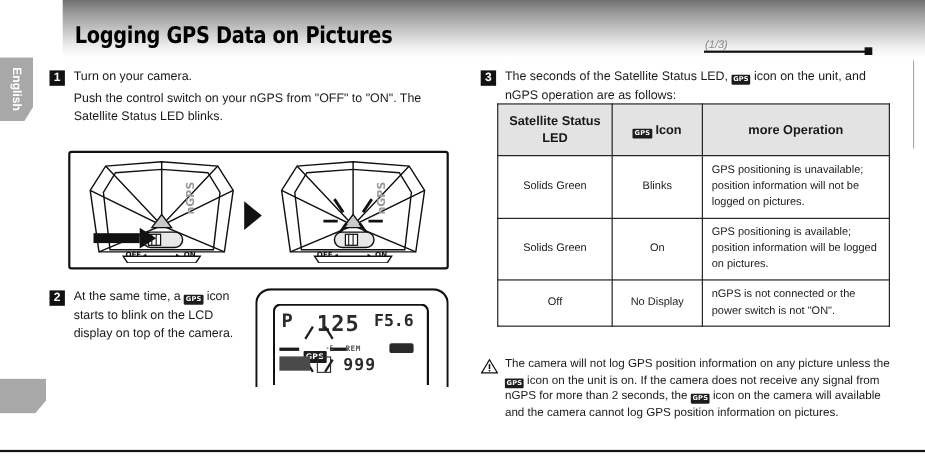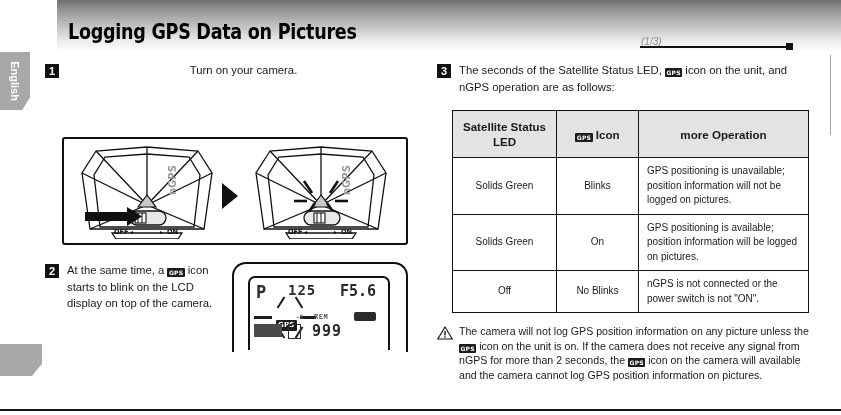--- a/index.html
+++ b/index.html
@@ -119,21 +119,21 @@
     font-size: 11px;
     font-weight: bold;
     line-height: 14px;
     text-align: center;
   }
   .step-body {
     margin-left: 22px;
     font-size: 11.3px;
     line-height: 16.5px;
   }
-  .step-body p { margin: 0 0 3px 0; text-align: center; }
+  .step-body p { margin: 0 0 3px 0; }
   .step-sub { margin-top: 3px; }
 
   
   .gps-badge {
     display: inline-block;
     vertical-align: -1px;
     background: #1c1c1c;
     color: #fff;
     font-family: "DejaVu Sans", sans-serif;
     font-size: 6px;
@@ -190,21 +190,21 @@
     border-radius: 7px 7px 0 0;
     border-bottom: none;
   }
   .lcd-seg {
     position: absolute;
     font-family: "DejaVu Sans Mono", monospace;
     color: #2a2a2a;
     font-weight: bold;
   }
   .lcd-P   { left: 24px; top: 20px; font-size: 17px; }
-  .lcd-125 { left: 56px; top: 20px; font-size: 14px; letter-spacing: 1px; }
+  .lcd-125 { left: 56px; top: 20px; font-size: 20px; letter-spacing: 1px; }
   .lcd-f56 { left: 108px; top: 20px; font-size: 15px; }
   .lcd-rem { left: 82px; top: 51px; font-size: 7px; letter-spacing: 0.5px; color: #555; }
   .lcd-999 { left: 80px; top: 60px; font-size: 15px; letter-spacing: 1px; }
   .lcd-gps {
     position: absolute;
     left: 44px; top: 50px;
   }
   .lcd-bar {
     position: absolute;
     height: 3px; background: #1c1c1c; top: 54px;
@@ -233,21 +233,21 @@
     position: absolute;
     left: 22px; top: 62px;
     width: 28px; height: 13px;
     background: #4a4a4a;
   }
 
   
   .tbl-intro { font-size: 11.3px; line-height: 16.5px; }
   .status-table {
     position: absolute;
-    left: 15px; top: 48px;
+    left: 15px; top: 32px;
     width: 356px;
     border-collapse: collapse;
     table-layout: fixed;
     border-radius: 15px;
   }
   .status-table th, .status-table td {
     border: 1.6px solid #111;
     padding: 6px 8px;
     font-size: 10px;
     line-height: 14.5px;
@@ -305,20 +305,21 @@
 
 <div class="right-rule"></div>
 <div class="bottom-rule"></div>
 
 <div class="col-left">
 
   <div class="step">
     <div class="step-badge">1</div>
     <div class="step-body">
       <p>Turn on your camera.</p>
+      <p class="step-sub">Push the control switch on your nGPS from "OFF" to "ON". The Satellite Status LED blinks.</p>
     </div>
   </div>
 
 </div>
 
 <div class="illus-switch">
 
   <div class="dev a">
     <svg width="150" height="96" viewBox="0 0 150 96">
       <g fill="none" stroke="#111" stroke-width="1.3">
@@ -444,21 +445,21 @@
         <td class="c2">Blinks</td>
         <td class="c3">GPS positioning is unavailable; position information will not be logged on pictures.</td>
       </tr>
       <tr>
         <td class="c1">Solids Green</td>
         <td class="c2">On</td>
         <td class="c3">GPS positioning is available; position information will be logged on pictures.</td>
       </tr>
       <tr>
         <td class="c1">Off</td>
-        <td class="c2">No Blinks</td>
+        <td class="c2">No Display</td>
         <td class="c3">nGPS is not connected or the power switch is not "ON".</td>
       </tr>
     </tbody>
   </table>
 
 </div>
 
 <div class="note">
   <div class="note-icon">
     <svg width="16" height="14" viewBox="0 0 16 14">

